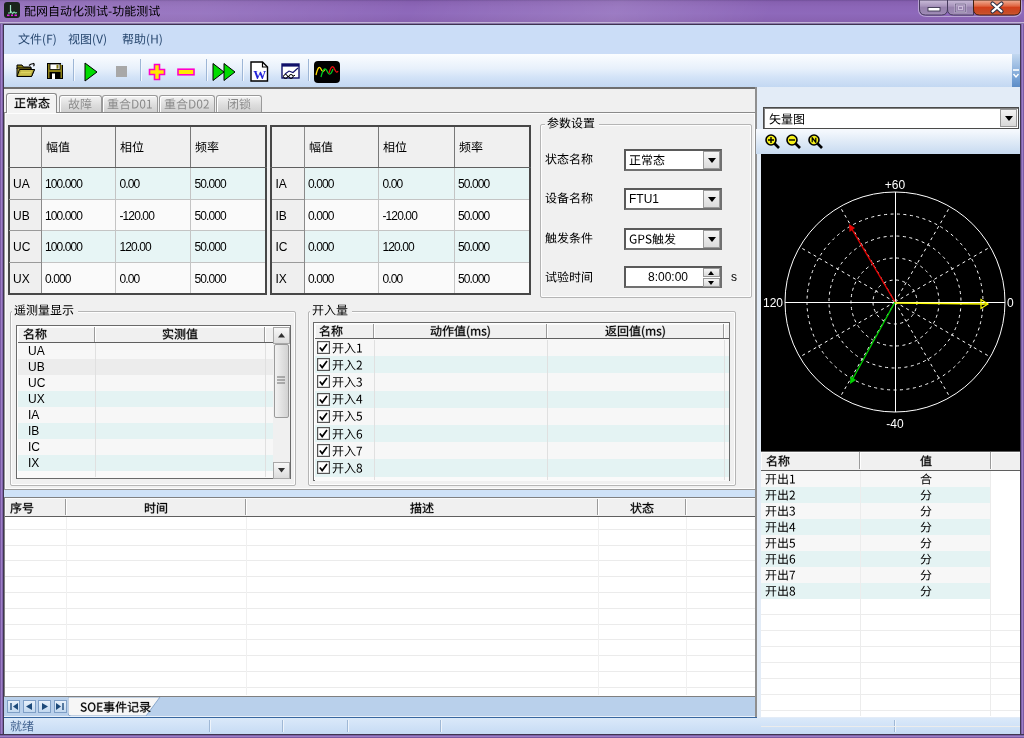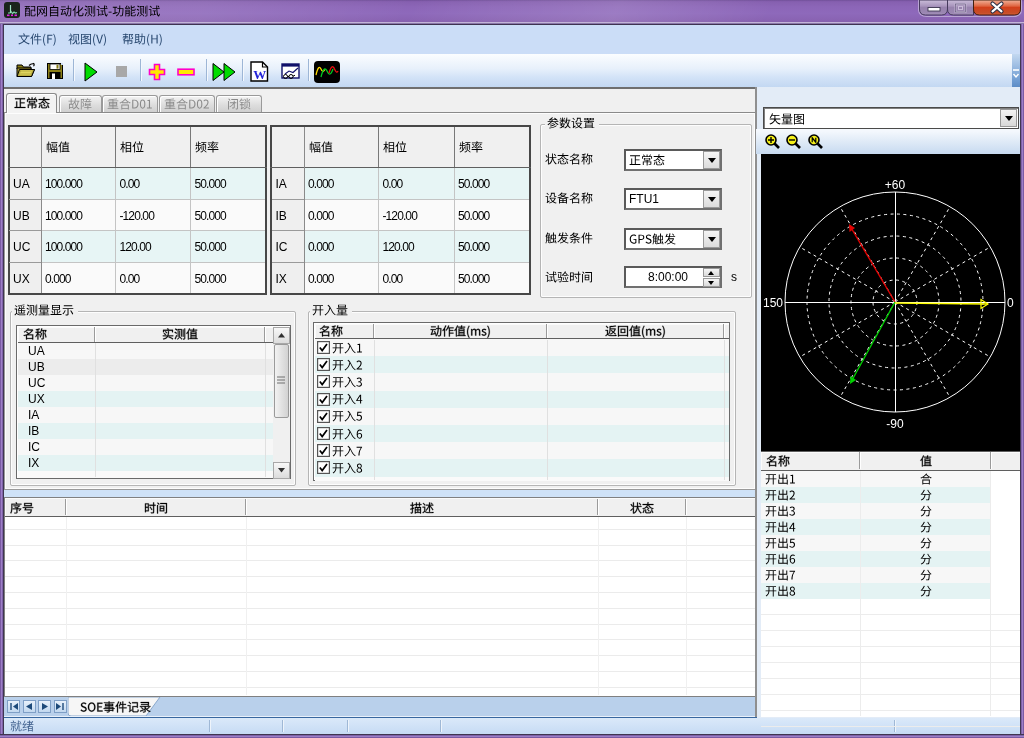--- a/index.html
+++ b/index.html
@@ -852,22 +852,22 @@
       <line x1="24" y1="148" x2="244" y2="148" stroke="#fff" stroke-width="1" shape-rendering="crispEdges"></line>
       <line x1="134" y1="38" x2="134" y2="258" stroke="#fff" stroke-width="1" shape-rendering="crispEdges"></line>
       <line x1="134" y1="149" x2="227" y2="150" stroke="#ffff00" stroke-width="1.6"></line>
       <path d="M227 150 L220 145.5 L220 154.5 Z" fill="none" stroke="#ffff00" stroke-width="1.2"></path>
       <line x1="134" y1="148" x2="89" y2="72" stroke="#e00000" stroke-width="1.4"></line>
       <path d="M88 70 L88.5 78 L94 74 Z" fill="#e00000"></path>
       <line x1="134" y1="148" x2="90" y2="228" stroke="#00d000" stroke-width="1.4"></line>
       <path d="M89 230 L89.5 222 L95 226 Z" fill="#00d000"></path>
     </svg>
     <div style="position:absolute;left:895px;top:177.5px;transform:translateX(-50%);font-weight:normal;color:#fff;line-height:14px;white-space:nowrap;">+60</div>
-    <div style="position:absolute;left:895px;top:417.0px;transform:translateX(-50%);font-weight:normal;color:#fff;line-height:14px;white-space:nowrap;">-90</div>
-    <div style="position:absolute;left:783px;top:296.0px;transform:translateX(-100%);font-weight:normal;color:#fff;line-height:14px;white-space:nowrap;">150</div>
+    <div style="position:absolute;left:895px;top:417.0px;transform:translateX(-50%);font-weight:normal;color:#fff;line-height:14px;white-space:nowrap;">-40</div>
+    <div style="position:absolute;left:783px;top:296.0px;transform:translateX(-100%);font-weight:normal;color:#fff;line-height:14px;white-space:nowrap;">120</div>
     <div style="position:absolute;left:1007px;top:296.0px;font-weight:normal;color:#fff;line-height:14px;white-space:nowrap;">0</div>
     <div style="position:absolute;left:761px;top:451px;width:259px;height:266px;background:#fff"></div>
     <div style="position:absolute;left:761px;top:451px;width:259px;height:19.5px;background:#f0f0f0;border-bottom:1.5px solid #5f5f5f;border-top:1px solid #5f5f5f;box-shadow:inset 0 1px 0 #fbfbfb,inset 1px 0 0 #fbfbfb"></div>
     <div style="position:absolute;left:766.0px;top:455.0px">
       <svg class="bb" width="24" height="14" viewBox="0 0 24 14" style="display:block;overflow:visible;fill:#000">
         <use href="#g540D" x="0"></use>
         <use href="#g79F0" x="12"></use>
       </svg>
     </div>
     <div style="position:absolute;left:919.5px;top:455.0px">

